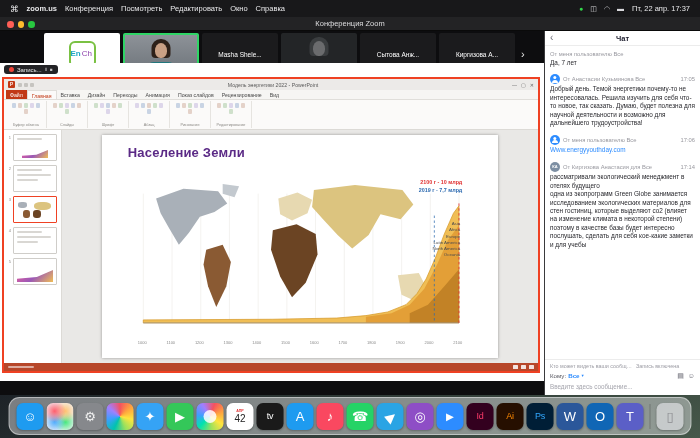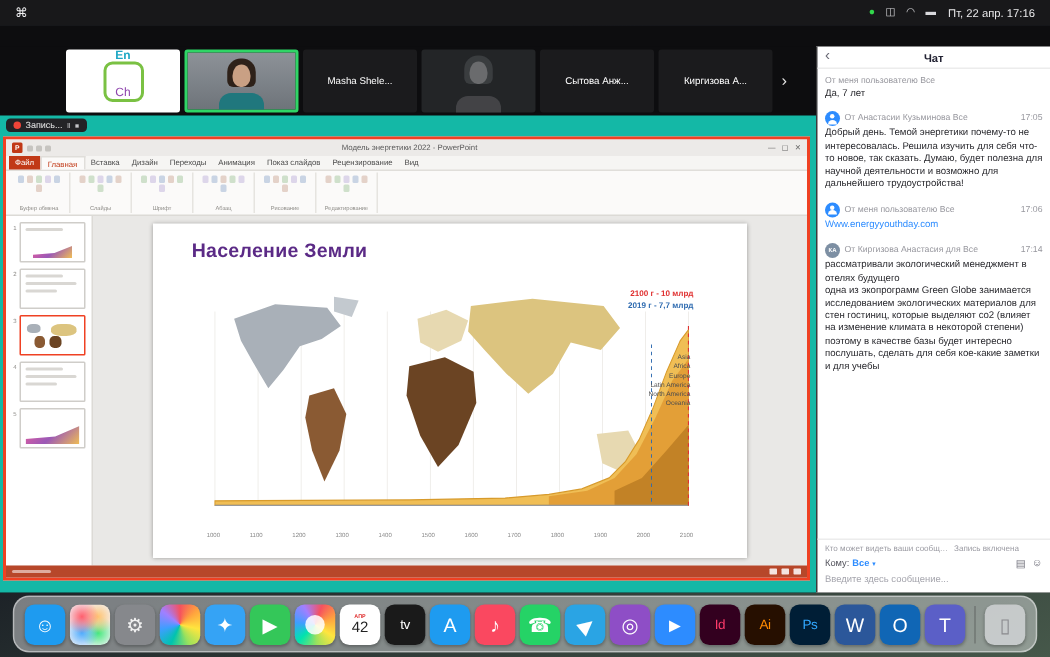--- a/index.html
+++ b/index.html
@@ -25,35 +25,35 @@
     color:#dcdcde;font-size:7.5px;position:relative;border-bottom:1px solid #0a0a0a}
   .traffic{position:absolute;left:7px;top:4px;display:flex;gap:4px}
   .tl{width:6.5px;height:6.5px;border-radius:50%}
   .tl.r{background:#ff5f57}.tl.y{background:#febc2e}.tl.g{background:#28c840}
 
   .conf{position:absolute;left:0;top:14px;width:544px;height:364px}
   .video-strip{height:46px;display:flex;align-items:center;gap:3px;padding:1px 4px 1px 44px;background:#0d0d0f}
   .tile{width:76px;height:42px;border-radius:2px;background:#1b1b1d;position:relative;overflow:hidden;flex:none}
   .center-name{position:absolute;inset:0;display:flex;align-items:center;justify-content:center;color:#fff;font-size:6.5px}
   .logo-tile{background:#fff;display:flex;align-items:center;justify-content:center}
-  .ench{width:27px;height:27px;border:2px solid #7ac143;border-radius:6px;display:flex;flex-direction:column;
-    align-items:center;justify-content:flex-end;line-height:1;gap:17px}
+  .ench{width:27px;height:27px;border:2px solid #7ac143;border-radius:6px;display:flex;flex-direction:row;
+    align-items:center;justify-content:flex-start;line-height:1;gap:1px}
   .ench .l1{font-size:8px;font-weight:bold;color:#1da7c4}
   .ench .l2{font-size:8px;font-weight:normal;color:#8e44ad}
   .active-tile{background:linear-gradient(180deg,#8d9298,#6e747a);border:2px solid #2fd566}
   .p-hair{position:absolute;left:50%;top:4px;transform:translateX(-50%);width:19px;height:19px;border-radius:9px 9px 4px 4px;background:#2e2119}
   .p-face{position:absolute;left:50%;top:8px;transform:translateX(-50%);width:12px;height:15px;border-radius:50% 50% 45% 45%;background:#c9a084}
   .p-body{position:absolute;left:50%;bottom:-2px;transform:translateX(-50%);width:30px;height:13px;border-radius:8px 8px 0 0;background:#20777d}
   .dim-tile{background:#232527}
   .dim-tile .p-hair{background:#45474a;opacity:.7}
   .dim-tile .p-face{background:#8a8a8c;opacity:.6}
   .dim-tile .p-body{background:#58595c;opacity:.6}
   .strip-next{color:#e8e8e8;font-size:11px;margin-left:3px;cursor:default}
 
-  .share{position:absolute;top:46px;left:0;width:544px;height:318px;background:#14b8a6}
+  .share{position:absolute;top:32px;left:0;width:544px;height:318px;background:#ffffff}
   .rec-pill{position:absolute;top:2px;left:4px;display:flex;align-items:center;gap:3px;background:#232326;
     border-radius:3px;padding:1.5px 5px;font-size:6px;color:#e8e8e8;z-index:3}
   .rec-dot{width:5px;height:5px;border-radius:50%;background:#f04438}
   .rec-ctl{font-size:4.5px;color:#c5c5c8}
 
   
   .ppt{position:absolute;left:2px;top:14px;width:538px;height:296px;border:2px solid #ef4123;
     background:#f3f2f1;display:flex;flex-direction:column}
   .ppt-titlebar{height:11px;background:#eceae8;display:flex;align-items:center;gap:3px;padding:0 4px;font-size:5.2px;color:#5a5a5a;flex:none}
   .ppt-logo{width:7px;height:7px;background:#c13917;color:#fff;font-size:4.5px;font-weight:bold;
@@ -158,30 +158,46 @@
   .cal-day{font-size:10px;color:#222;line-height:1.1;font-weight:normal}
   .dock-sep{width:1px;height:25px;background:rgba(60,60,60,.35);margin:0 3px;flex:none}
 </style>
 </head>
 <body>
 
 <div class="screen">
 
   <div class="menubar">
     <span class="apple">⌘</span>
+    <span class="mb-menus">
+        <span class="mb-item app">zoom.us</span>
+        <span class="mb-item">Конференция</span>
+        <span class="mb-item">Посмотреть</span>
+        <span class="mb-item">Редактировать</span>
+        <span class="mb-item">Окно</span>
+        <span class="mb-item">Справка</span>
+      </span>
     <span class="mb-right">
         <span class="mb-ic" style="color: rgb(50, 215, 75);">●</span>
         <span class="mb-ic" style="color: rgb(216, 216, 220);">◫</span>
         <span class="mb-ic" style="color: rgb(216, 216, 220);">◠</span>
         <span class="mb-ic" style="color: rgb(216, 216, 220);">▬</span>
       </span>
-    <span class="clock">Пт, 22 апр. 17:16</span>
+    <span class="clock">Пт, 22 апр. 17:37</span>
   </div>
 
   <div class="zoom-window">
+    <div class="zoom-titlebar">
+      <span class="traffic">
+        <span class="tl r"></span>
+        <span class="tl y"></span>
+        <span class="tl g"></span>
+      </span>
+      <span>Конференция Zoom</span>
+    </div>
 
     <div class="conf">
       <div class="video-strip">
         <div class="tile logo-tile">
           <div class="ench">
             <span class="l1">En</span>
             <span class="l2">Ch</span>
           </div>
         </div>
         <div class="tile active-tile">

